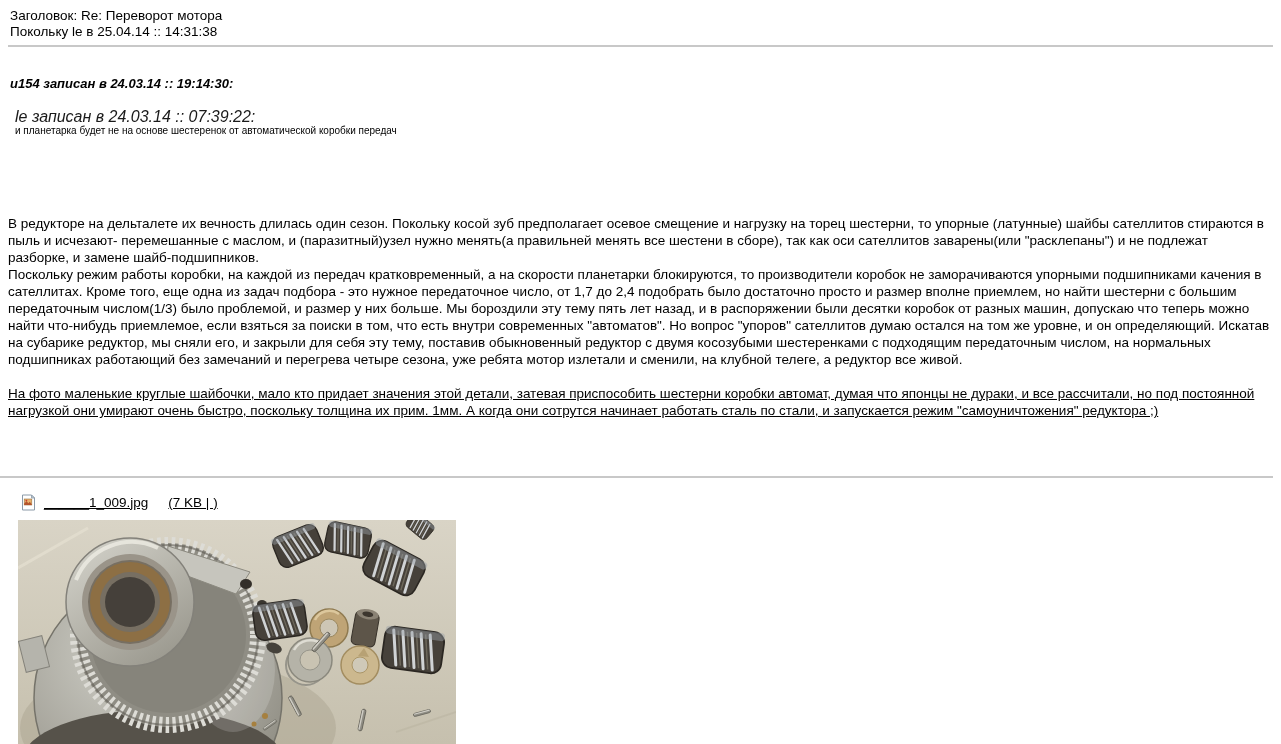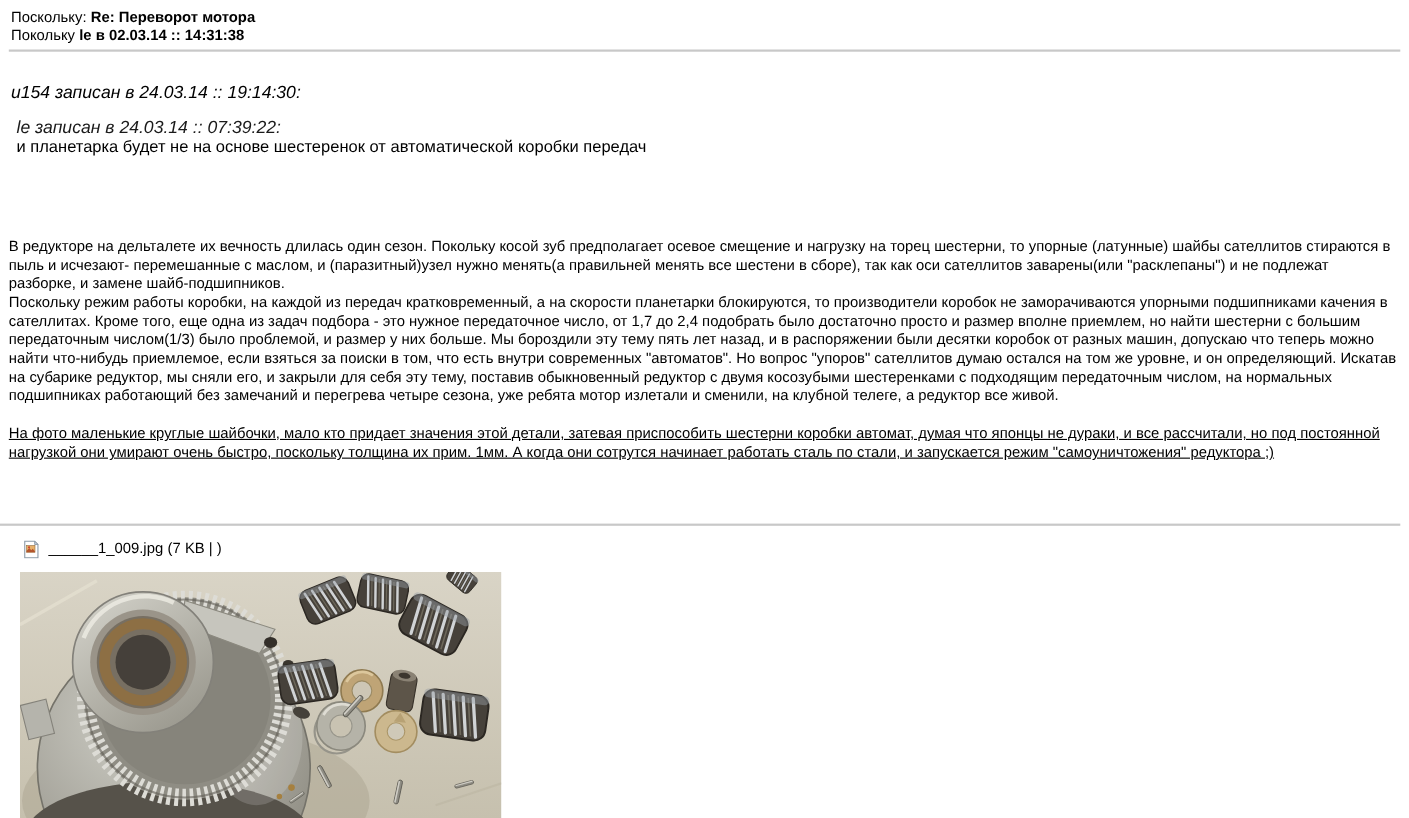--- a/index.html
+++ b/index.html
@@ -7,42 +7,42 @@
   .canvas{
     position:relative;
     width:1281px;height:744px;
     background:#ffffff;
     overflow:hidden;
     font-family:"Liberation Sans","DejaVu Sans",sans-serif;
     color:#000;
   }
   .hline{position:absolute;height:2px;background:#c8c8c8;border:0;margin:0;}
   .hdr-line{position:absolute;left:10px;font-size:13.5px;line-height:16px;white-space:pre-wrap;}
-  .hdr-line b{font-weight:bold;}
-  .q-outer-header{position:absolute;left:10px;top:76px;font-size:16px;font-style:italic;font-weight:normal;}
+  .hdr-line b{font-weight:normal;}
+  .q-outer-header{position:absolute;left:10px;top:76px;font-size:13px;font-style:italic;font-weight:bold;}
   .q-inner-header{position:absolute;left:15px;top:108px;font-size:16px;font-style:italic;color:#1a1a1a;}
-  .q-inner-body{position:absolute;left:15px;top:125px;font-size:15px;}
+  .q-inner-body{position:absolute;left:15px;top:125px;font-size:10px;}
   .q-reply{position:absolute;left:13px;top:163px;font-size:13.5px;}
   .post-body{position:absolute;left:8px;top:215px;right:10px;font-size:13.5px;line-height:17px;}
   .post-body .para{margin:0;}
   .post-body .para-gap{margin-top:17px;text-decoration:underline;}
-  .attach-row{position:absolute;left:20px;top:491px;height:22px;display:flex;align-items:flex-start;font-size:13.5px;}
+  .attach-row{position:absolute;left:20px;top:491px;height:22px;display:flex;align-items:center;font-size:13.5px;text-decoration:underline;}
   .attach-row .fname{margin-left:8px;cursor:pointer;}
-  .attach-row .fmeta{margin-left:4px;}
+  .attach-row .fmeta{margin-left:20px;}
   .attach-icon{width:16px;height:17px;display:block;}
   .photo-wrap{position:absolute;left:18px;top:520px;width:438px;height:224px;overflow:hidden;}
   .photo-wrap svg{display:block;}
 </style>
 </head>
 <body>
 
 <div class="canvas">
 
-  <div class="hdr-line" style="top:8px;"><span>Поскольку: </span><b>Re: Переворот мотора</b></div>
-  <div class="hdr-line" style="top:24px;"><span>Покольку </span><b>le в 02.03.14 :: 14:31:38</b></div>
+  <div class="hdr-line" style="top:8px;"><span>Заголовок: </span><b>Re: Переворот мотора</b></div>
+  <div class="hdr-line" style="top:24px;"><span>Покольку </span><b>le в 25.04.14 :: 14:31:38</b></div>
 
   <div class="hline" style="top:45px;left:8px;width:1265px;"></div>
 
   <div class="q-outer-header">и154 записан в 24.03.14 :: 19:14:30:</div>
   <div class="q-inner-header">le записан в 24.03.14 :: 07:39:22:</div>
   <div class="q-inner-body">и планетарка будет не на основе шестеренок от автоматической коробки передач</div>
 
   <div class="post-body">
     <div class="para">В редукторе на дельталете их вечность длилась один сезон. Покольку косой зуб предполагает осевое смещение и нагрузку на торец шестерни, то упорные (латунные) шайбы сателлитов стираются в пыль и исчезают- перемешанные с маслом, и (паразитный)узел нужно менять(а правильней менять все шестени в сборе), так как оси сателлитов заварены(или "расклепаны") и не подлежат разборке, и замене шайб-подшипников.</div>
     <div class="para">Поскольку режим работы коробки, на каждой из передач кратковременный, а на скорости планетарки блокируются, то производители коробок не заморачиваются упорными подшипниками качения в сателлитах. Кроме того, еще одна из задач подбора - это нужное передаточное число, от 1,7 до 2,4 подобрать было достаточно просто и размер вполне приемлем, но найти шестерни с большим передаточным числом(1/3) было проблемой, и размер у них больше. Мы бороздили эту тему пять лет назад, и в распоряжении были десятки коробок от разных машин, допускаю что теперь можно найти что-нибудь приемлемое, если взяться за поиски в том, что есть внутри современных "автоматов". Но вопрос "упоров" сателлитов думаю остался на том же уровне, и он определяющий. Искатав на субарике редуктор, мы сняли его, и закрыли для себя эту тему, поставив обыкновенный редуктор с двумя косозубыми шестеренками с подходящим передаточным числом, на нормальных подшипниках работающий без замечаний и перегрева четыре сезона, уже ребята мотор излетали и сменили, на клубной телеге, а редуктор все живой.</div>

